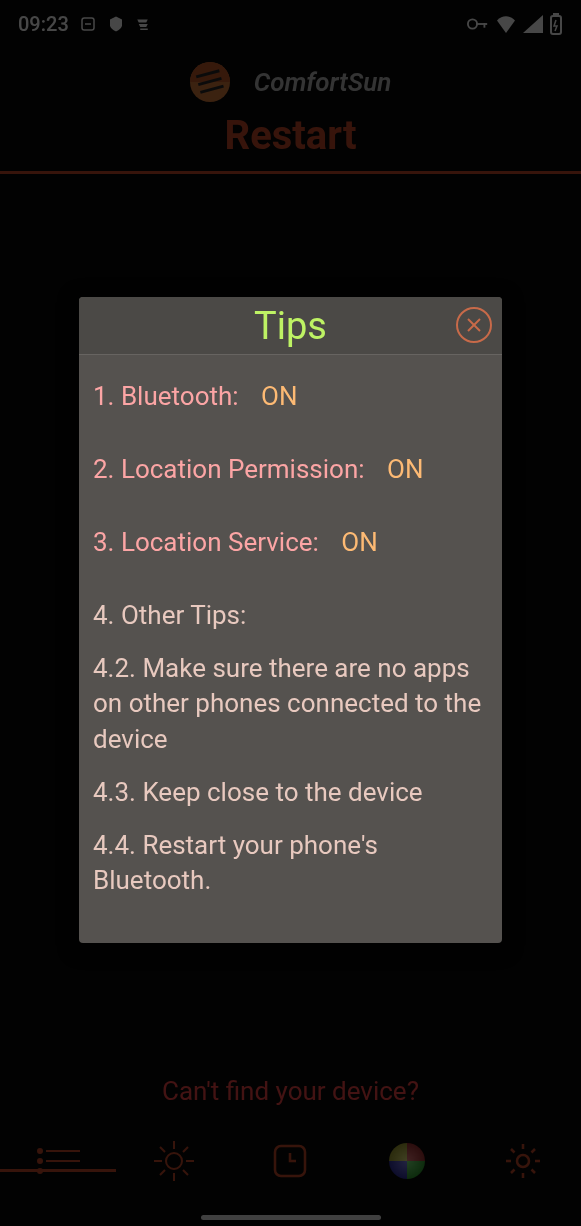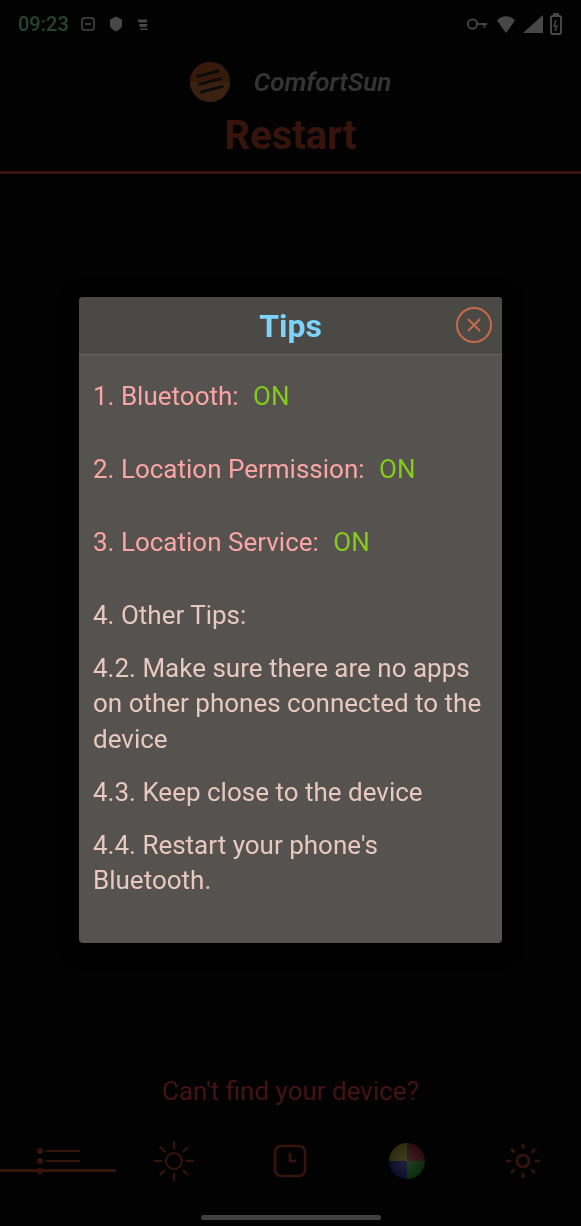--- a/index.html
+++ b/index.html
@@ -1,20 +1,20 @@
 <!DOCTYPE html>
 <html><head>
 <meta charset="utf-8">
 <style>
   * { margin: 0; padding: 0; box-sizing: border-box; }
   html, body { width: 581px; height: 1226px; background: #000; font-family: -apple-system, Roboto, sans-serif; overflow: hidden; }
   .screen { position: relative; width: 581px; height: 1226px; background: #0a0a0a; }
 
   
-  .status-bar { height: 48px; display: flex; align-items: center; justify-content: space-between; padding: 0 18px; color: #86efac; font-size: 20px; font-weight: 500; }
+  .status-bar { height: 48px; display: flex; align-items: center; justify-content: space-between; padding: 0 18px; color: #ffffff; font-size: 20px; font-weight: 500; }
   .status-left { display: flex; align-items: center; gap: 10px; }
   .status-right { display: flex; align-items: center; gap: 6px; }
   .status-icon svg { display: block; }
 
   
   .app-header { text-align: center; padding-top: 14px; }
   .brand { display: flex; align-items: center; justify-content: center; gap: 24px; }
   .brand-logo { width: 40px; height: 40px; }
   .brand-text { color: #b9b9b9; font-size: 26px; font-style: italic; font-weight: 600; }
   .page-title { color: #c74a2a; font-size: 40px; font-weight: 700; margin-top: 10px; }
@@ -30,27 +30,27 @@
 
   
   .home-indicator { position: absolute; bottom: 6px; left: 50%; transform: translateX(-50%); width: 180px; height: 5px; background: #fff; border-radius: 3px; opacity: 0.9; }
 
   
   .overlay { position: absolute; inset: 0; background: rgba(0,0,0,0.72); }
 
   
   .dialog { position: absolute; top: 297px; left: 79px; width: 423px; height: 646px; background: #55524f; border-radius: 4px; overflow: hidden; display: flex; flex-direction: column; box-shadow: 0 4px 20px rgba(0,0,0,0.5); }
   .dialog-head { position: relative; height: 58px; background: #4b4946; display: flex; align-items: center; justify-content: center; border-bottom: 1px solid #676461; }
-  .dialog-title { color: #7dd3fc; font-size: 32px; font-weight: 700; }
+  .dialog-title { color: #bef264; font-size: 38px; font-weight: 400; }
   .dialog-close { position: absolute; right: 10px; top: 10px; width: 36px; height: 36px; border: 2px solid #c86a49; border-radius: 50%; display: flex; align-items: center; justify-content: center; cursor: pointer; }
   .dialog-close svg { stroke: #c86a49; }
   .dialog-body { flex: 1; overflow: hidden; padding: 24px 14px 0 14px; color: #e8c9bf; font-size: 26px; line-height: 1.35; }
   .tip-row { margin-bottom: 38px; }
   .tip-label { color: #fca5a5; }
-  .tip-status { color: #84cc16; margin-left: 8px; }
+  .tip-status { color: #fdba74; margin-left: 16px; }
   .other-head { margin-bottom: 18px; }
   .other-item { margin-bottom: 18px; }
 </style>
 </head>
 <body>
 
 <div class="screen">
 
   <div class="status-bar">
     <div class="status-left">

